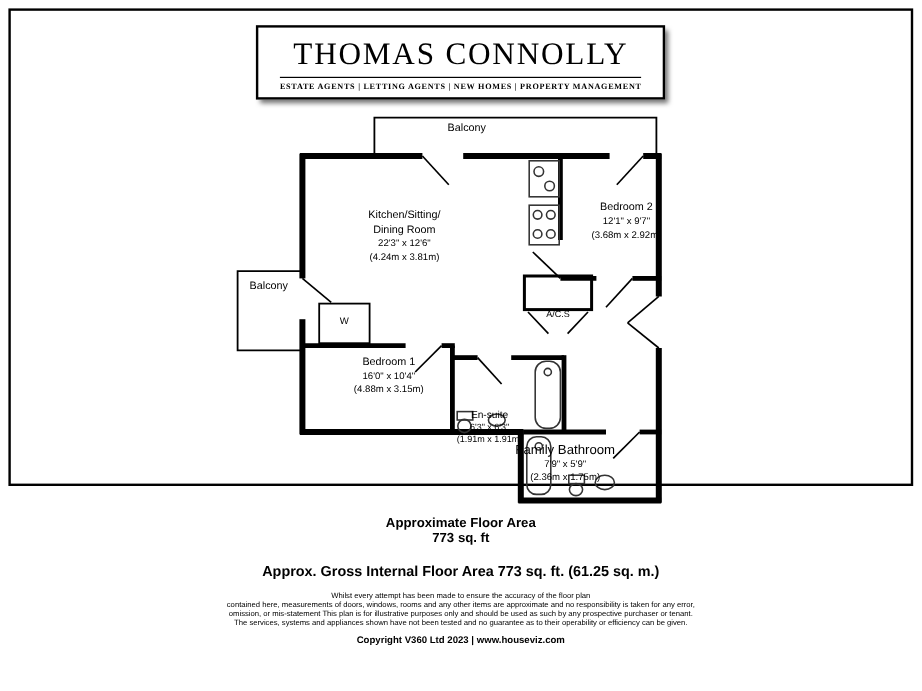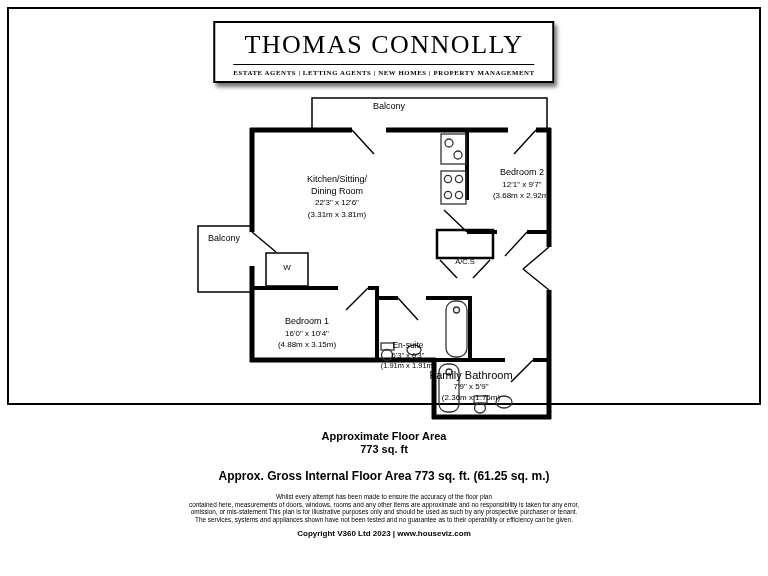--- a/index.html
+++ b/index.html
@@ -127,36 +127,36 @@
       </g>
     </g>
   </svg>
 
   <div class="small-label" style="left:389px; top:101px; font-size:9px;">Balcony</div>
 
   <div class="room-label" style="left:337px; top:174px;">
     <div class="room-name">Kitchen/Sitting/</div>
     <div class="room-name">Dining Room</div>
     <div>22'3" x 12'6"</div>
-    <div>(3.31m x 3.81m)</div>
+    <div>(4.24m x 3.81m)</div>
   </div>
 
   <div class="room-label" style="left:509px; top:167px;margin-left:13px;">
     <div class="room-name">Bedroom 2</div>
     <div>12'1" x 9'7"</div>
     <div>(3.68m x 2.92m)</div>
   </div>
 
   <div class="small-label" style="left:224px; top:233px; font-size:9px;">Balcony</div>
 
   <div class="small-label" style="left:465px; top:237px; font-size:7.5px;margin-top:20px;">A/C.S</div>
 
   <div class="small-label" style="left:287px; top:263px;">W</div>
 
-  <div class="room-label" style="left:307px; top:296px;margin-top:20px;">
+  <div class="room-label" style="left:324px; top:296px;">
     <div class="room-name">Bedroom 1</div>
     <div>16'0" x 10'4"</div>
     <div>(4.88m x 3.15m)</div>
   </div>
 
   <div class="room-label" style="left:408px; top:316px; line-height:10.5px; font-size:7.5px;margin-top:24px;">
     <div style="font-size:8.5px;">En-suite</div>
     <div>6'3" x 6'3"</div>
     <div>(1.91m x 1.91m)</div>
   </div>

